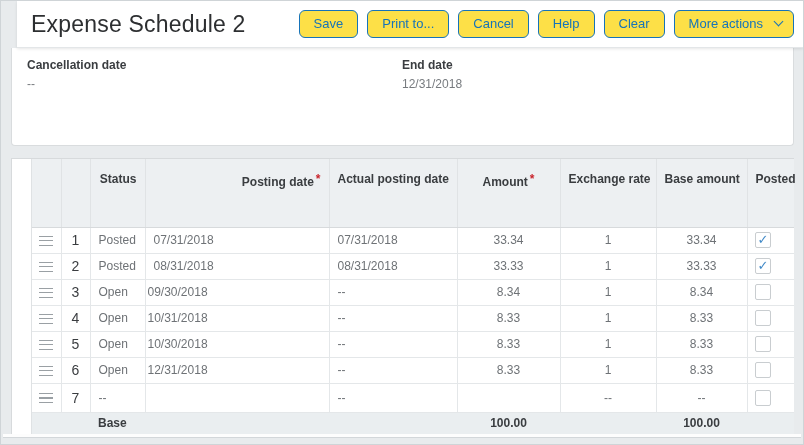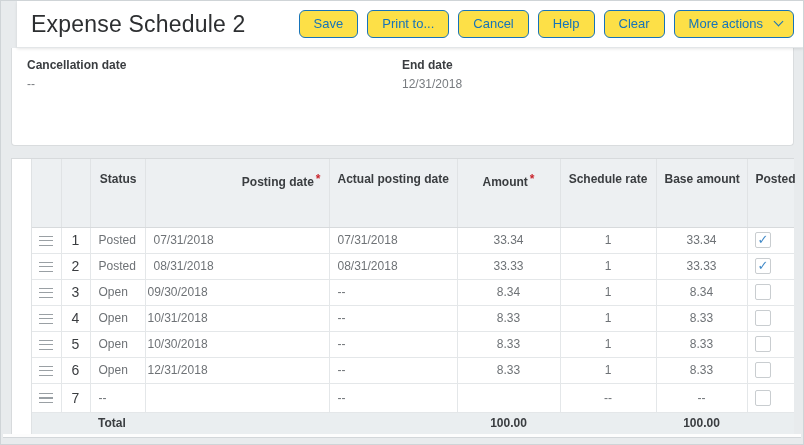--- a/index.html
+++ b/index.html
@@ -185,21 +185,21 @@
         <col class="c-posted">
     </colgroup>
     <thead>
       <tr>
         <th></th>
         <th></th>
         <th><span>Status</span></th>
         <th><span>Posting date</span><span class="req">*</span></th>
         <th><span>Actual posting date</span></th>
         <th class="num"><span>Amount</span><span class="req">*</span></th>
-        <th class="num"><span>Schedule rate</span></th>
+        <th class="num"><span>Exchange rate</span></th>
         <th class="num"><span>Base amount</span></th>
         <th><span>Posted</span></th>
       </tr>
     </thead>
     <tbody>
         <tr>
     <td class="drag-cell">
       <span class="drag-icon"></span>
     </td>
     <td class="num-cell">1</td>
@@ -301,21 +301,21 @@
     <td class="num">--</td>
     <td class="posted-cell">
       <span class="checkbox"></span>
     </td>
   </tr>
       </tbody>
     <tfoot>
       <tr>
         <td></td>
           <td></td>
-        <td>Total</td>
+        <td>Base</td>
         <td></td>
           <td></td>
         <td class="num">100.00</td>
         <td></td>
         <td class="num">100.00</td>
         <td></td>
       </tr>
     </tfoot>
   </table>
 </div>

